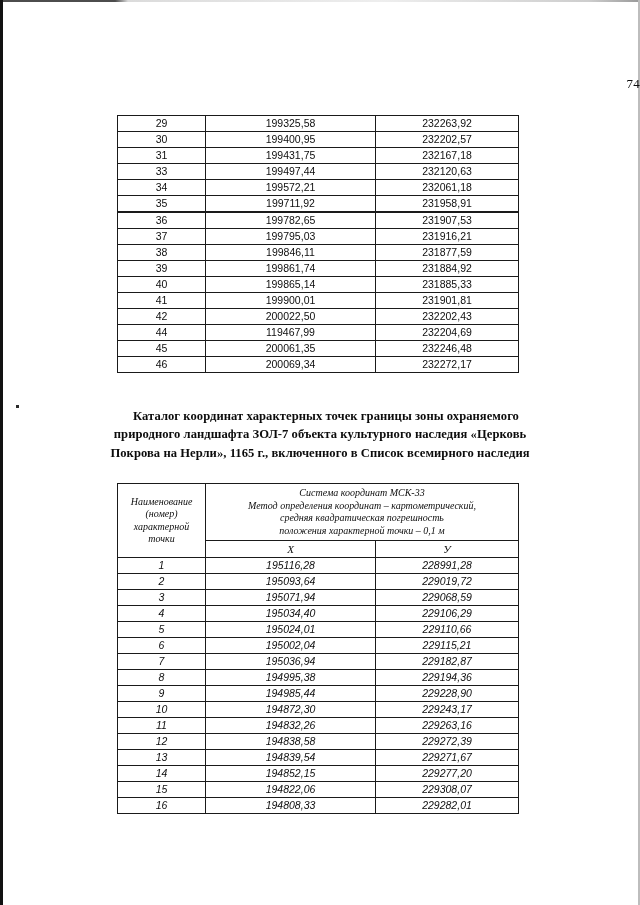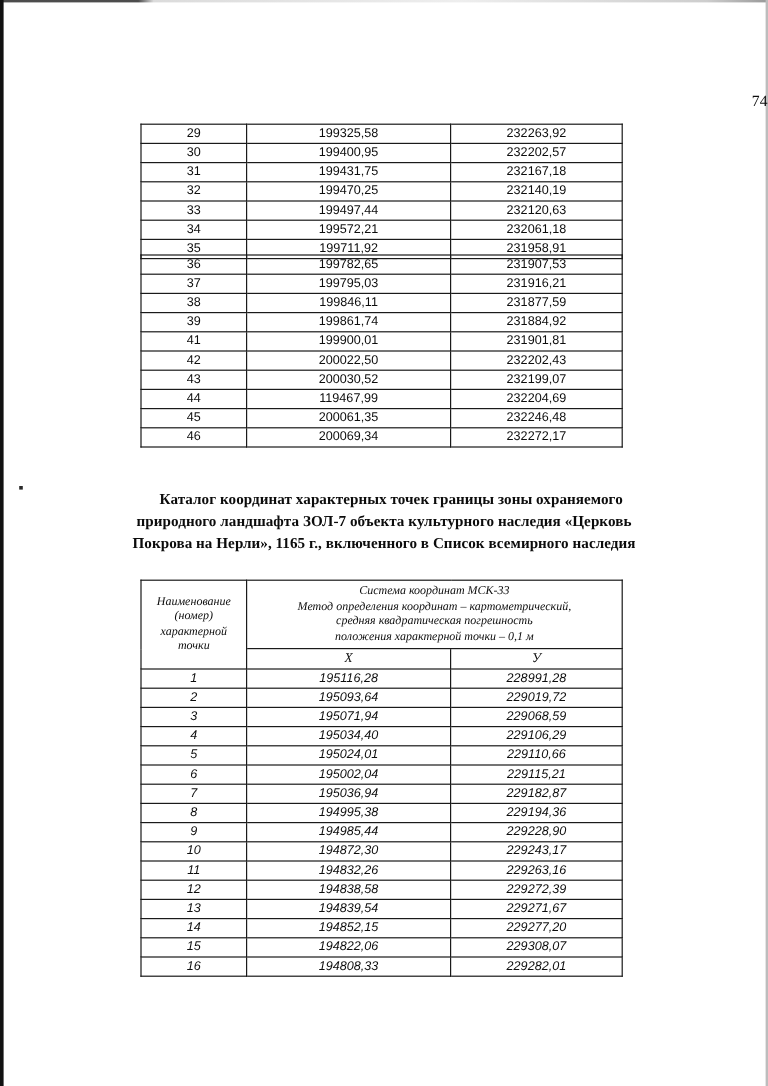--- a/index.html
+++ b/index.html
@@ -75,21 +75,21 @@
     padding: 0;
     height: 15px;
     line-height: 15px;
     font-weight: normal;
     color: #0d0d0d;
   }
   .col-n  { width: 88px; }
   .col-x  { width: 170px; }
   .col-y  { width: 143px; }
 
-  #table-block-1 { left: 117px; top: 103px; padding-left: 12px; }
+  #table-block-1 { left: 117px; top: 115px; padding-left: 12px; }
   #table-block-2 { left: 117px; top: 212px; }
 
   
   #catalog-heading {
     position: absolute;
     left: 70px;
     top: 407px;
     width: 500px;
     text-align: center;
     font-family: "Liberation Serif", "DejaVu Serif", serif;
@@ -159,25 +159,20 @@
           <td>30</td>
           <td>199400,95</td>
           <td>232202,57</td>
         </tr>
         <tr>
           <td>31</td>
           <td>199431,75</td>
           <td>232167,18</td>
         </tr>
         <tr>
-          <td>32</td>
-          <td>199470,25</td>
-          <td>232140,19</td>
-        </tr>
-        <tr>
           <td>33</td>
           <td>199497,44</td>
           <td>232120,63</td>
         </tr>
         <tr>
           <td>34</td>
           <td>199572,21</td>
           <td>232061,18</td>
         </tr>
         <tr>
@@ -209,33 +204,33 @@
           <td>38</td>
           <td>199846,11</td>
           <td>231877,59</td>
         </tr>
         <tr>
           <td>39</td>
           <td>199861,74</td>
           <td>231884,92</td>
         </tr>
         <tr>
+          <td>40</td>
+          <td>199865,14</td>
+          <td>231885,33</td>
+        </tr>
+        <tr>
           <td>41</td>
           <td>199900,01</td>
           <td>231901,81</td>
         </tr>
         <tr>
           <td>42</td>
           <td>200022,50</td>
           <td>232202,43</td>
-        </tr>
-        <tr>
-          <td>43</td>
-          <td>200030,52</td>
-          <td>232199,07</td>
         </tr>
         <tr>
           <td>44</td>
           <td>119467,99</td>
           <td>232204,69</td>
         </tr>
         <tr>
           <td>45</td>
           <td>200061,35</td>
           <td>232246,48</td>

